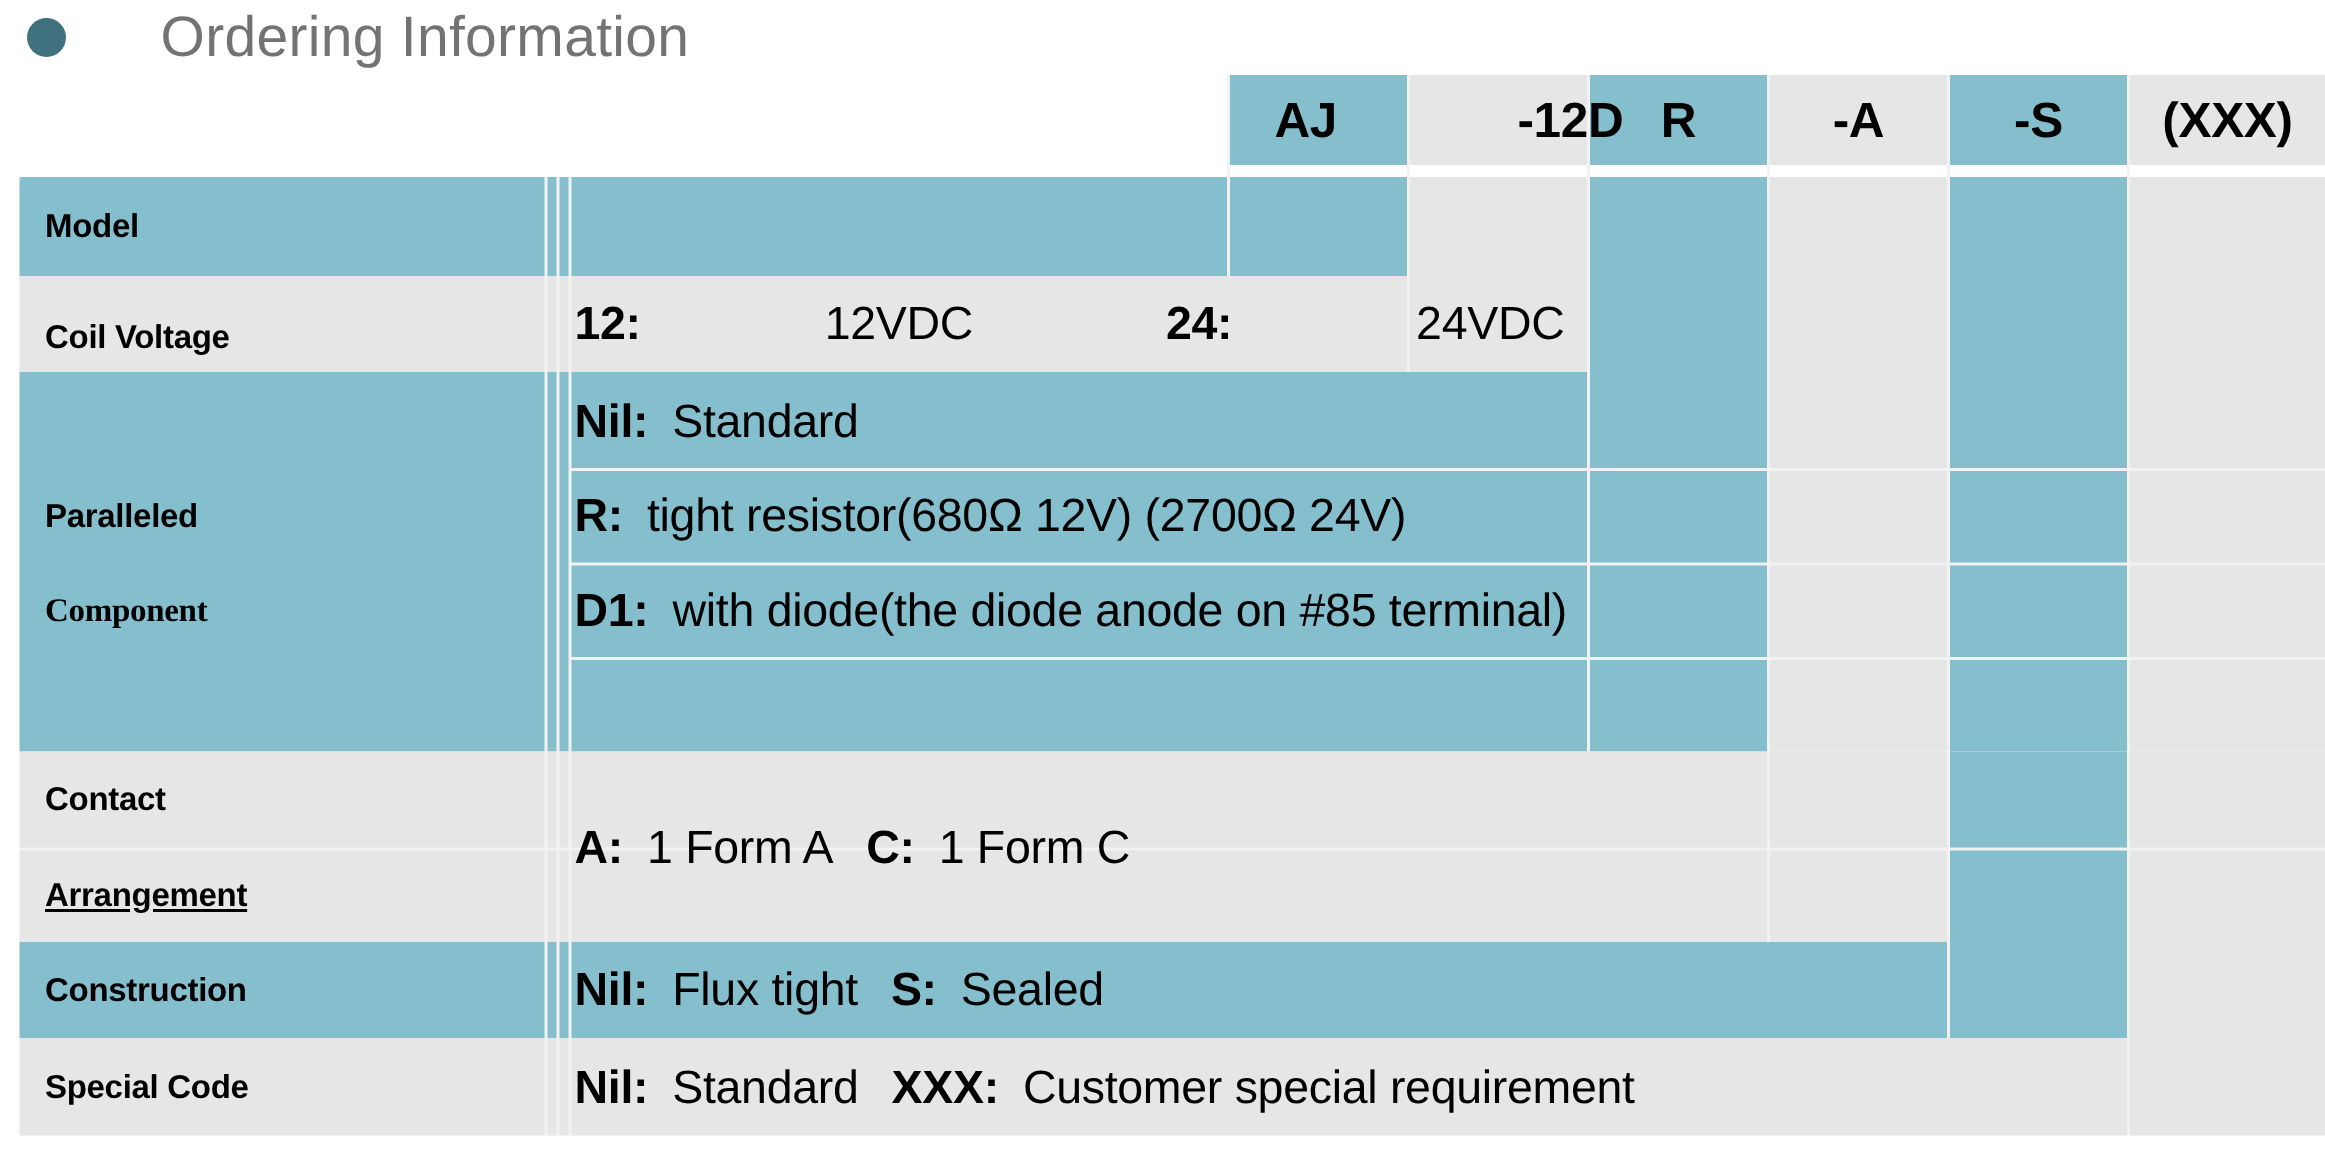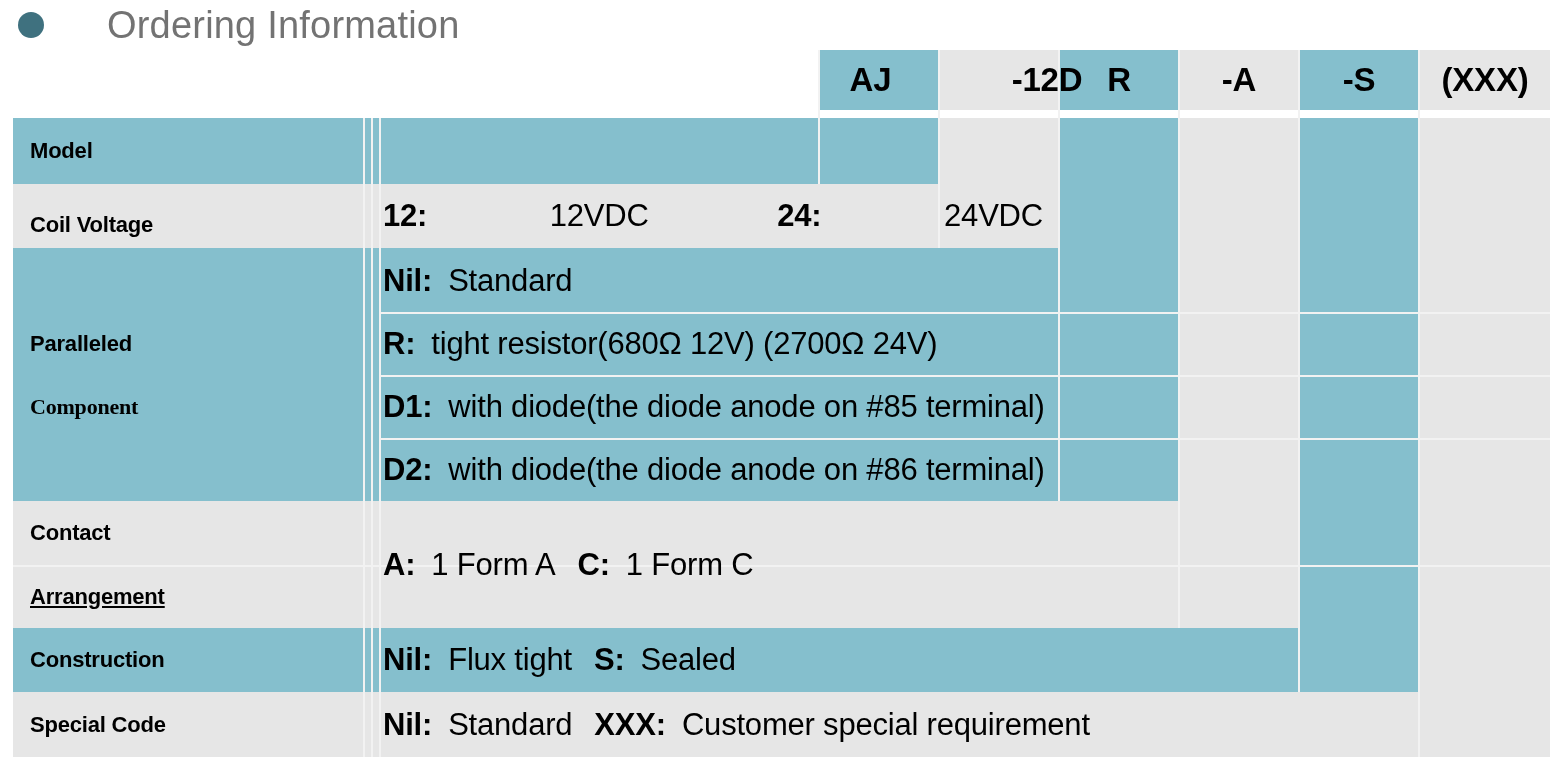--- a/index.html
+++ b/index.html
@@ -186,25 +186,20 @@
         <span class="gap-sm"></span>
         <span>tight resistor(680Ω 12V) (2700Ω 24V)</span>
     </div>
 
     <div class="txt" style="left:383px; top:375px; width:800px; height:63px;">
       <b>D1:</b>
         <span class="gap-sm"></span>
         <span>with diode(the diode anode on #85 terminal)</span>
     </div>
 
-    <div class="txt" style="left:383px; top:438px; width:800px; height:63px;">
-      <b>D2:</b>
-        <span class="gap-sm"></span>
-        <span>with diode(the diode anode on #86 terminal)</span>
-    </div>
 
     <div class="txt" style="left:383px; top:533px; width:800px; height:64px;">
       <b>A:</b>
         <span class="gap-sm"></span>
         <span>1 Form A</span>
         <span class="gap-md"></span>
         <b>C:</b>
         <span class="gap-sm"></span>
         <span>1 Form C</span>
     </div>

